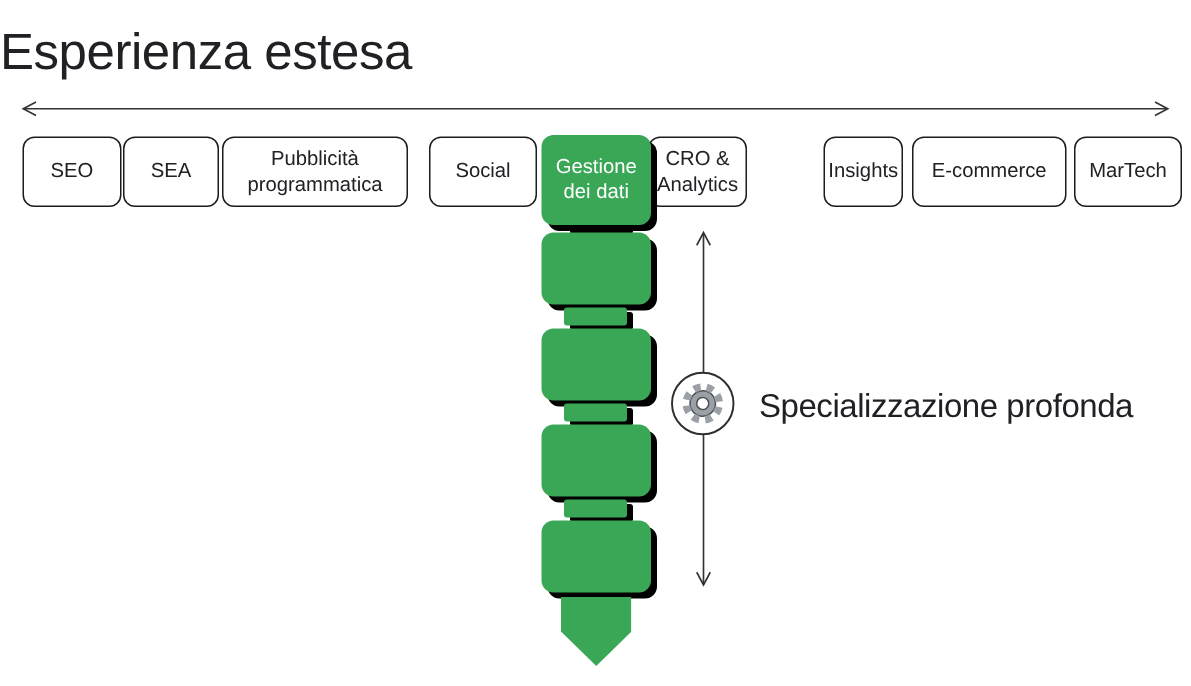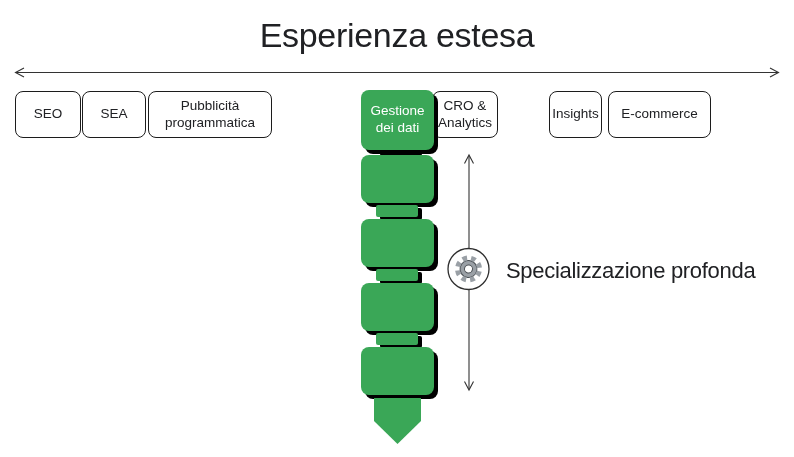--- a/index.html
+++ b/index.html
@@ -20,21 +20,20 @@
     background: var(--background);
     font-family: "Liberation Sans", sans-serif;
     color: var(--ink);
     overflow: hidden;
   }
   .title {
     position: absolute;
     top: 16px;
     left: 0;
     width: 794px;
-    text-align: center;
     font-size: 34px;
     font-weight: 400;
     letter-spacing: -0.3px;
     color: var(--ink);
   }
   .overlay {
     position: absolute;
     top: 0; left: 0;
     width: 794px; height: 457px;
     pointer-events: none;
@@ -140,31 +139,37 @@
 
   <div class="cap-box" style="left:15px;width:66px">
       <span>SEO</span>
     </div>
   <div class="cap-box" style="left:82px;width:64px">
       <span>SEA</span>
     </div>
   <div class="cap-box" style="left:148px;width:124px">
       <span>Pubblicità programmatica</span>
     </div>
+  <div class="cap-box" style="left:286px;width:72px">
+      <span>Social</span>
+    </div>
   <div class="cap-box highlight" style="left:361px;width:73px">
       <span>Gestione dei dati</span>
     </div>
   <div class="cap-box" style="left:432px;width:66px">
       <span>CRO &amp; Analytics</span>
     </div>
   <div class="cap-box" style="left:549px;width:53px">
       <span>Insights</span>
     </div>
   <div class="cap-box" style="left:608px;width:103px">
       <span>E-commerce</span>
+    </div>
+  <div class="cap-box" style="left:716px;width:72px">
+      <span>MarTech</span>
     </div>
 
   <div class="chain-conn" style="top:141px"></div>
   <div class="chain-seg" style="top:155px"></div>
   <div class="chain-conn" style="top:205px"></div>
   <div class="chain-seg" style="top:219px"></div>
   <div class="chain-conn" style="top:269px"></div>
   <div class="chain-seg" style="top:283px"></div>
   <div class="chain-conn" style="top:333px"></div>
   <div class="chain-seg" style="top:347px"></div>

